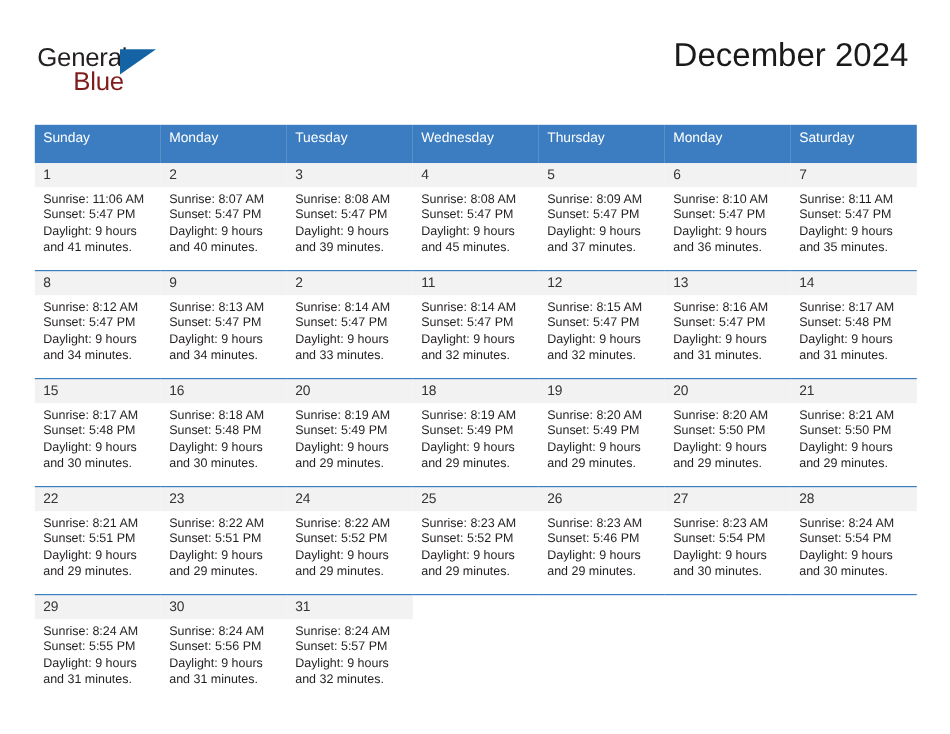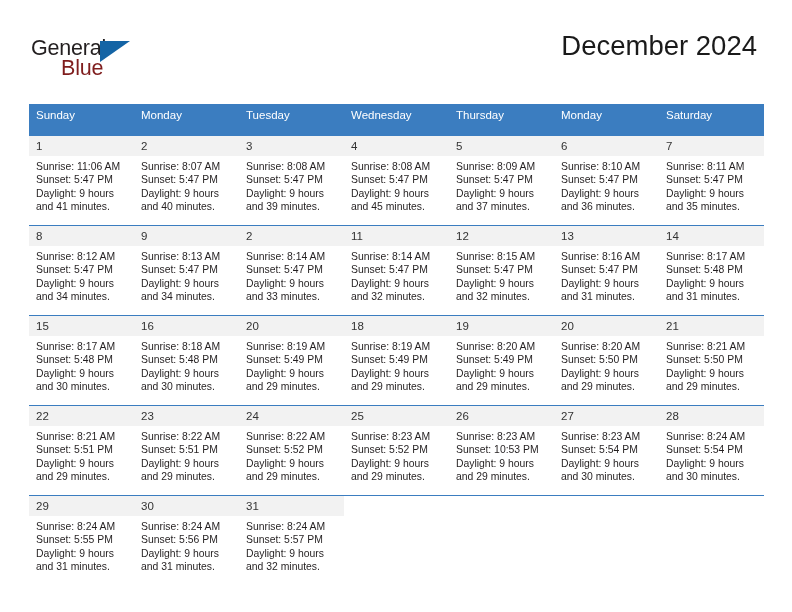--- a/index.html
+++ b/index.html
@@ -457,21 +457,21 @@
             <div>Daylight: 9 hours</div>
             <div>and 29 minutes.</div>
           </div>
             </div>
           </td>
         <td>
             <div class="cell-inner">
           <div class="daynum">26</div>
           <div class="details">
             <div>Sunrise: 8:23 AM</div>
-            <div>Sunset: 10:53 PM</div>
+            <div>Sunset: 5:46 PM</div>
             <div>Daylight: 9 hours</div>
             <div>and 29 minutes.</div>
           </div>
             </div>
           </td>
         <td>
             <div class="cell-inner">
           <div class="daynum">27</div>
           <div class="details">
             <div>Sunrise: 8:23 AM</div>

